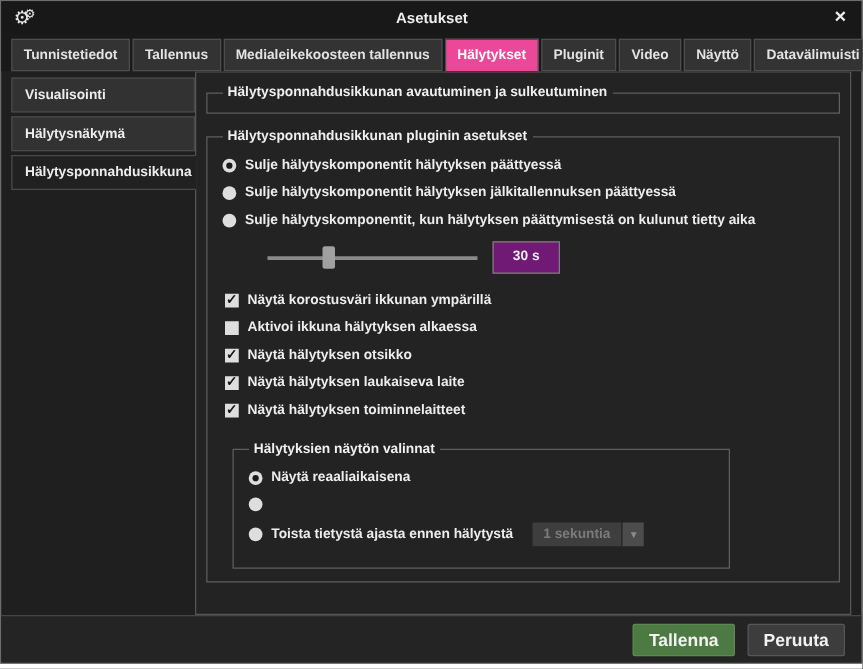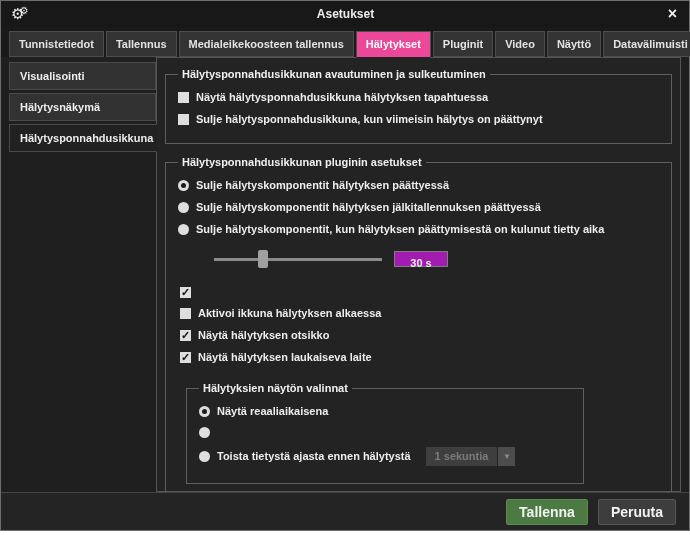--- a/index.html
+++ b/index.html
@@ -54,22 +54,22 @@
   .radio { width: 11px; height: 11px; border-radius: 50%; background: #dedede;
            flex: 0 0 auto; position: relative; }
   .radio.selected::after { content: ""; position: absolute; left: 3px; top: 3px;
                            width: 5px; height: 5px; border-radius: 50%; background: #1a1a1a; }
 
   .slider-row { display: flex; align-items: center; margin: 2px 0 4px 38px; height: 28px; }
   .slider { position: relative; width: 168px; height: 18px; cursor: pointer; }
   .slider .track { position: absolute; top: 8px; left: 0; right: 0; height: 3px; background: #8a8a8a; }
   .slider .handle { position: absolute; top: 0; width: 10px; height: 18px; background: #a0a0a0;
                     border-radius: 2px; transform: translateX(-50%); }
-  .value-box { width: 54px; height: 16px; line-height: 22px; text-align: center;
-               border: 1px solid #7d7d7d; background: #a21caf; margin-left: 12px; }
+  .value-box { width: 54px; height: 26px; line-height: 22px; text-align: center;
+               border: 1px solid #7d7d7d; background: #701a75; margin-left: 12px; }
 
   .checks-block { margin: 14px 0 2px 2px; }
 
   fieldset.subgroup { width: 398px; margin: 18px 0 2px 10px; }
 
   .dropdown { display: inline-flex; align-items: center; margin-left: 8px; height: 19px; }
   .dd-value { background: #3e3e3e; color: #7b7b7b; padding: 0 9px; line-height: 19px; }
   .dd-arrow { width: 17px; height: 19px; background: #4c4c4c; color: #8b8b8b;
               text-align: center; line-height: 19px; font-size: 8px; margin-left: 1px; }
 
@@ -110,30 +110,20 @@
     <div class="sidebar" id="sidebar">
         <div class="side-item">Visualisointi</div>
         <div class="side-item">Hälytysnäkymä</div>
         <div class="side-item active">Hälytysponnahdusikkuna</div>
       </div>
 
     <div class="panel">
 
       <fieldset class="group">
         <legend>Hälytysponnahdusikkunan avautuminen ja sulkeutuminen</legend>
-        <div id="group1-checks">
-            <div class="opt-row">
-              <span class="checkbox"></span>
-              <span class="lbl">Näytä hälytysponnahdusikkuna hälytyksen tapahtuessa</span>
-            </div>
-            <div class="opt-row">
-              <span class="checkbox"></span>
-              <span class="lbl">Sulje hälytysponnahdusikkuna, kun viimeisin hälytys on päättynyt</span>
-            </div>
-          </div>
       </fieldset>
 
       <fieldset class="group">
         <legend>Hälytysponnahdusikkunan pluginin asetukset</legend>
 
         <div id="group2-radios">
             <div class="opt-row">
               <span class="radio selected"></span>
               <span class="lbl">Sulje hälytyskomponentit hälytyksen päättyessä</span>
             </div>
@@ -151,32 +141,37 @@
           <div class="slider">
             <div class="track"></div>
             <div class="handle" id="slider-handle" style="left: 29%;"></div>
           </div>
           <div class="value-box">30 s</div>
         </div>
 
         <div class="checks-block" id="group2-checks">
             <div class="opt-row">
               <span class="checkbox checked"></span>
+              <span class="lbl">Näytä korostusväri ikkunan ympärillä</span>
             </div>
             <div class="opt-row">
               <span class="checkbox"></span>
               <span class="lbl">Aktivoi ikkuna hälytyksen alkaessa</span>
             </div>
             <div class="opt-row">
               <span class="checkbox checked"></span>
               <span class="lbl">Näytä hälytyksen otsikko</span>
             </div>
             <div class="opt-row">
               <span class="checkbox checked"></span>
               <span class="lbl">Näytä hälytyksen laukaiseva laite</span>
+            </div>
+            <div class="opt-row">
+              <span class="checkbox checked"></span>
+              <span class="lbl">Näytä hälytyksen toiminnelaitteet</span>
             </div>
           </div>
 
         <fieldset class="group subgroup">
           <legend>Hälytyksien näytön valinnat</legend>
           <div id="subgroup-radios">
               <div class="opt-row">
                 <span class="radio selected"></span>
                 <span class="lbl">Näytä reaaliaikaisena</span>
               </div>

